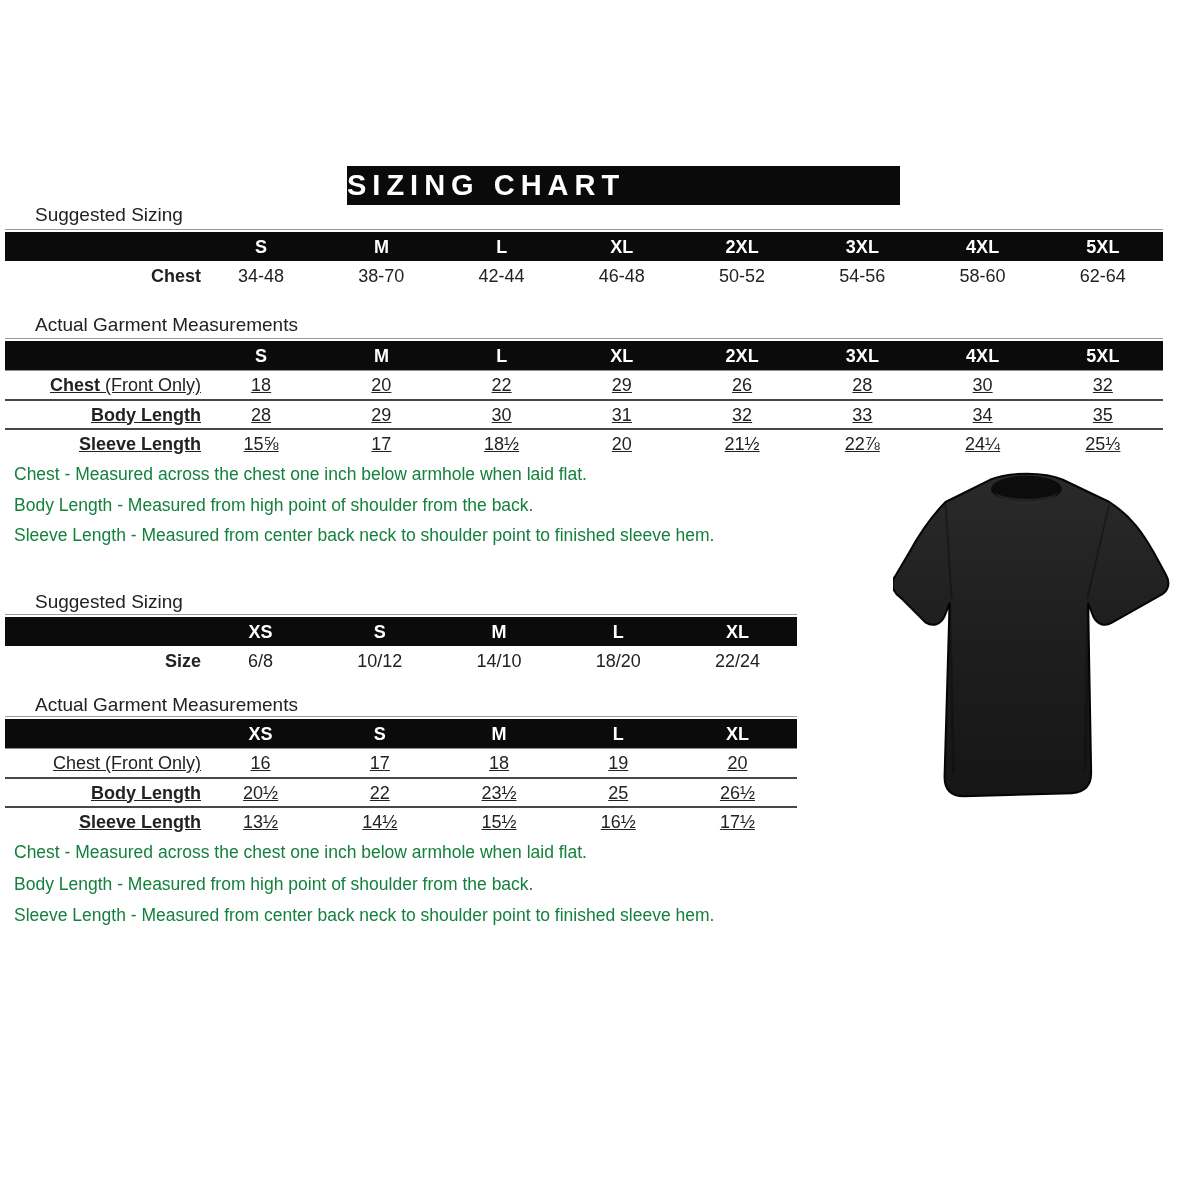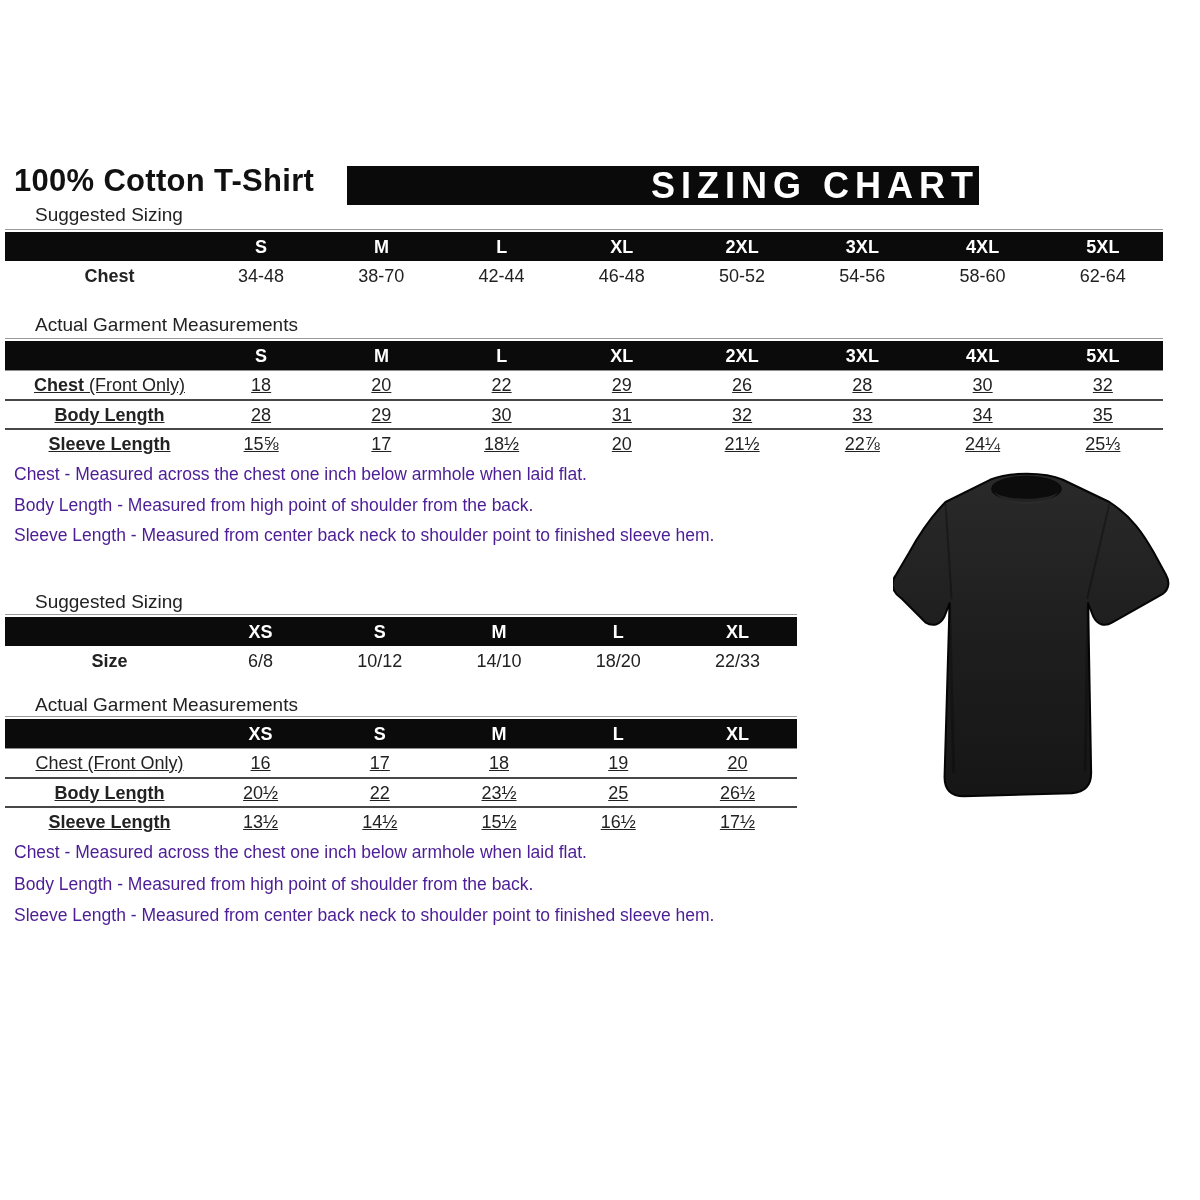--- a/index.html
+++ b/index.html
@@ -8,61 +8,60 @@
     font-family:"Liberation Sans",sans-serif;color:#1a1a1a;overflow:hidden;
   }
   .main-title{
     position:absolute;left:14px;top:163px;font-size:31px;font-weight:bold;
     letter-spacing:0.3px;color:#111;
   }
   .youth-title{
     position:absolute;left:3px;top:547px;font-size:30px;font-weight:bold;color:#111;
   }
   .banner{
-    position:absolute;left:347px;top:166px;width:632px;height:39px;background:#0a0a0a;
-    color:#ffffff;display:flex;align-items:center;justify-content:flex-end;
-    font-size:36px;font-weight:bold;letter-spacing:6px;
+    position:absolute;left:347px;top:166px;width:553px;height:39px;background:#0a0a0a;
+    color:#ffffff;display:flex;align-items:center;justify-content:flex-start;
+    font-size:29px;font-weight:bold;letter-spacing:6px;
   }
   .sec-label{position:absolute;font-size:19px;color:#222;margin-left:29px;}
   #adult-suggested-label{left:6px;top:204px;}
   #adult-actual-label{left:6px;top:314px;}
   #youth-suggested-label{left:6px;top:591px;}
   #youth-actual-label{left:6px;top:694px;}
 
   .tbl{position:absolute;border-top:1px solid #9a9a9a;padding-top:2px;}
   #adult-suggested{left:5px;top:229px;width:1158px;}
   #adult-actual{left:5px;top:338px;width:1158px;}
   #youth-suggested{left:5px;top:614px;width:792px;}
   #youth-actual{left:5px;top:716px;width:792px;}
 
   .trow{display:flex;height:29px;align-items:center;box-sizing:border-box;}
   .thead{background:#0b0b0b;color:#ffffff;font-weight:bold;font-size:18px;}
   .tcell{text-align:center;font-size:18px;line-height:1;}
-  .label-cell{width:196px;flex:none;text-align:center;padding-left:13px;box-sizing:border-box;}
+  .label-cell{width:196px;flex:none;text-align:right;padding-left:13px;box-sizing:border-box;}
   .val,.col-head{flex:1;}
   .tdata{color:#222;}
   .lb{font-weight:bold;}
   .actual .tdata{border-top:2px solid #474747;text-decoration:underline;}
   .actual .tdata:first-of-type{border-top:none;}
   .actual .tdata.first{border-top:1px solid #8f8f8f;}
 
-  .notes{position:absolute;left:14px;font-size:17.5px;color:#4c1d95;}
+  .notes{position:absolute;left:14px;font-size:17.5px;color:#15803d;}
   .note{margin-bottom:9.5px;}
   #youth-notes .note{margin-bottom:10.5px;}
   #adult-notes{top:464px;}
   #youth-notes{top:842px;}
 
   .tshirt{position:absolute;left:893px;top:468px;width:278px;height:342px;}
 </style>
 </head>
 <body>
 
 <div class="canvas">
 
-  <div class="main-title">100% Cotton T-Shirt</div>
 
   <div class="banner">
     <span>SIZING CHART</span>
   </div>
 
   <div class="sec-label" id="adult-suggested-label">Suggested Sizing</div>
   <div class="tbl suggested" id="adult-suggested">
       <div class="trow thead">
         <div class="tcell label-cell"></div>
         <div class="tcell col-head">S</div>
@@ -151,21 +150,21 @@
         <div class="tcell col-head">M</div>
         <div class="tcell col-head">L</div>
         <div class="tcell col-head">XL</div>
       </div>
       <div class="trow tdata first">
         <div class="tcell label-cell"><span class="lb">Size</span><span class="lr"></span></div>
         <div class="tcell val">6/8</div>
         <div class="tcell val">10/12</div>
         <div class="tcell val">14/10</div>
         <div class="tcell val">18/20</div>
-        <div class="tcell val">22/33</div>
+        <div class="tcell val">22/24</div>
       </div>
     </div>
 
   <div class="sec-label" id="youth-actual-label">Actual Garment Measurements</div>
   <div class="tbl actual" id="youth-actual">
       <div class="trow thead">
         <div class="tcell label-cell"></div>
         <div class="tcell col-head">XS</div>
         <div class="tcell col-head">S</div>
         <div class="tcell col-head">M</div>

